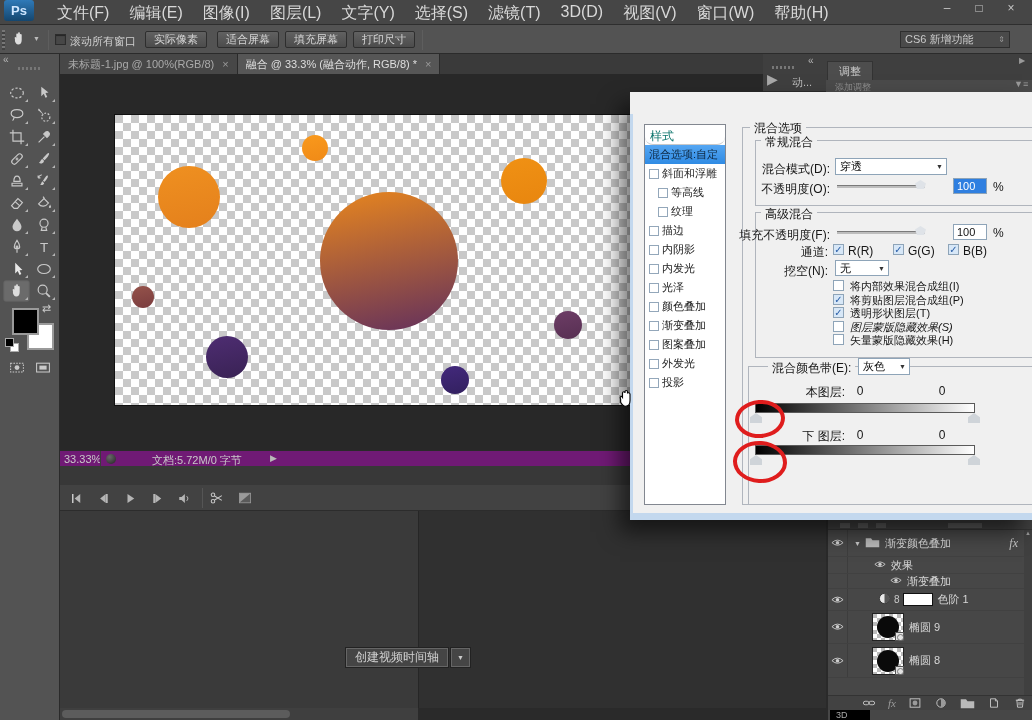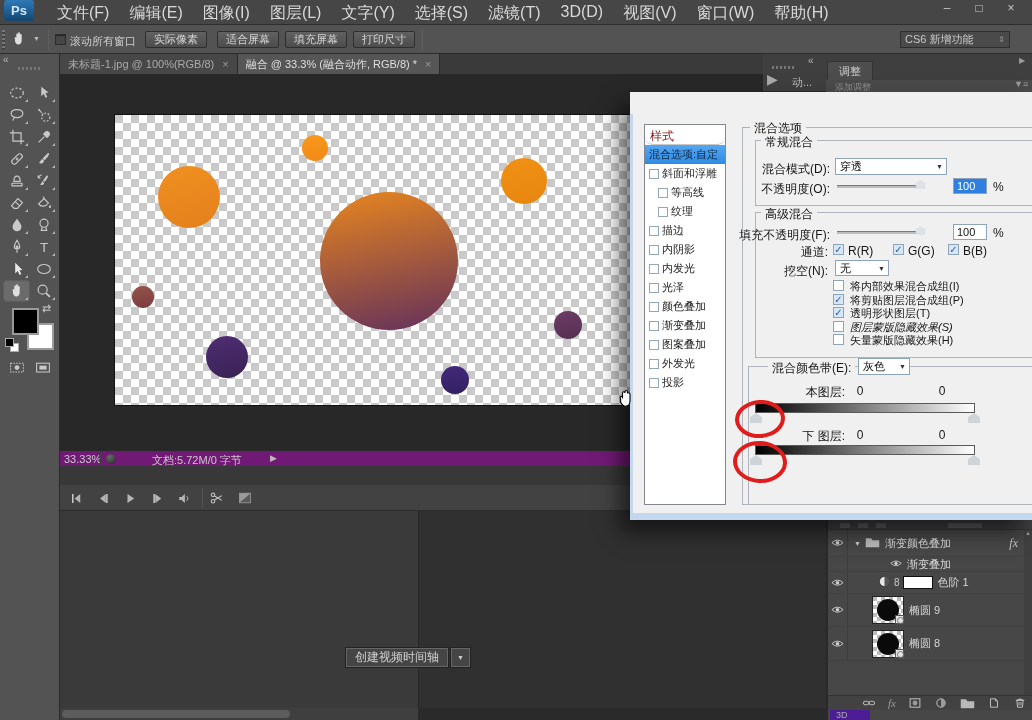--- a/index.html
+++ b/index.html
@@ -69,29 +69,29 @@
   #layers-rows{position:absolute;left:0;top:10px;width:198px;}
   .lrow{position:relative;display:flex;align-items:center;border-bottom:1px solid #414141;color:#d6d6d6;font-size:11px;}
   .lrow.selected{background:#66788a;color:#eeeeee;}
   .eyecell{width:20px;align-self:stretch;border-right:1px solid #3d3d3d;display:flex;align-items:center;justify-content:center;flex:none;}
   .lthumb{width:32px;height:28px;background:repeating-conic-gradient(#ffffff 0% 25%,#bbbbbb 0% 50%);background-size:8px 8px;border:1px solid #222;position:relative;flex:none;}
   .lthumb .blob{position:absolute;left:4px;top:2px;width:22px;height:22px;background:#0a0a0a;border-radius:50%;}
   .badge{position:absolute;right:-1px;bottom:-1px;width:9px;height:9px;background:#e3e3e3;border:1px solid #555;}
   .badge::after{content:"";position:absolute;left:1px;top:1px;width:5px;height:5px;border:1px solid #777;border-radius:50%;}
   #layers-scroll{position:absolute;right:0;top:10px;width:8px;height:165px;background:#404040;color:#9a9a9a;font-size:6px;text-align:center;}
   #layers-bottom{position:absolute;left:0;top:175px;width:206px;height:15px;background:#424242;border-top:1px solid #333;display:flex;align-items:center;gap:12px;padding-left:34px;}
-  #tab3d{position:absolute;left:2px;top:190px;width:40px;height:10px;background:#4c1d95;color:#a8a8a8;font-size:9px;line-height:10px;padding-left:6px;}
+  #tab3d{position:absolute;left:2px;top:190px;width:40px;height:10px;background:#000000;color:#a8a8a8;font-size:9px;line-height:10px;padding-left:6px;}
 
   
   #dialog{position:absolute;left:630px;top:92px;width:402px;height:428px;background:#f0f0f0;z-index:40;box-shadow:-10px 12px 20px rgba(0,0,0,.55);}
   #dlg-title{position:absolute;left:0;top:0;width:100%;height:22px;background:linear-gradient(#ecf5fd,#c6dcf0);border-bottom:1px solid #9fbbd6;color:#1d1d1d;font-size:12px;line-height:22px;padding-left:9px;}
   .dlg-frame-l{position:absolute;left:0;top:22px;width:3px;height:406px;background:#c3d8ee;}
   .dlg-frame-b{position:absolute;left:0;top:421px;width:100%;height:7px;background:#c3d8ee;}
   #styles-box{position:absolute;left:14px;top:32px;width:82px;height:381px;background:#ffffff;border:1px solid #828790;}
-  #styles-head{height:20px;border-bottom:1px solid #c8c8c8;font-size:12px;color:#7f1d1d;padding:3px 0 0 5px;border-radius:8px;}
+  #styles-head{height:20px;border-bottom:1px solid #c8c8c8;font-size:12px;color:#0f766e;padding:3px 0 0 5px;border-radius:8px;}
   .stylerow{height:19px;display:flex;align-items:center;font-size:11px;color:#1d1d1d;white-space:nowrap;overflow:hidden;}
   .stylerow.sel{background:linear-gradient(#55a6f2,#2f8be4);color:#0d2741;}
   .stylecb{width:10px;height:10px;background:#fff;border:1px solid #93a7ba;margin:0 3px 0 4px;flex:none;}
   .stylecb.ind{margin-left:13px;}
   .dlabel{position:absolute;font-size:12px;color:#161616;white-space:nowrap;}
   .dlabel.r{text-align:right;}
   .gbox{position:absolute;border:1px solid #b0b5bd;}
   .gbl{position:absolute;background:#f0f0f0;font-size:12px;color:#161616;padding:0 4px;}
   .wcombo{position:absolute;background:#ffffff;border:1px solid #8ea4b8;font-size:11px;color:#111;display:flex;align-items:center;justify-content:space-between;padding:0 3px 0 4px;}
   .wcombo .car{font-size:7px;color:#333;}
@@ -439,20 +439,29 @@
           </div>
           <div style="width: 6px; flex: 0 0 auto;"></div>
           <span style="font-size: 7px; color: rgb(201, 201, 201); margin-right: 4px;">▼</span>
           <span><svg width="15" height="12" viewBox="0 0 20 16">
               <path d="M1 3 H8 L10 5.5 H19 V15 H1 Z" fill="#b9b9b9"></path>
             </svg></span>
           <span style="margin-left: 5px;">渐变颜色叠加</span>
           <div style="flex: 1 1 0%;"></div>
           <span style="margin-right: 8px;"><i style="font-family:Liberation Serif,serif;color:#c9c9c9;font-size:12px;">fx</i></span>
         </div>
+        <div class="lrow" style="height: 17px;">
+          <div class="eyecell"></div>
+          <div style="width: 26px; flex: 0 0 auto;"></div>
+          <span><svg width="12" height="8.64" viewBox="0 0 14 10" fill="none" stroke="#cfcfcf">
+              <path d="M1 5 Q7 -0.5 13 5 Q7 10.5 1 5 Z"></path>
+              <circle cx="7" cy="5" r="1.9" fill="#cfcfcf" stroke="none"></circle>
+            </svg></span>
+          <span style="margin-left: 5px;">效果</span>
+        </div>
         <div class="lrow" style="height: 15px;">
           <div class="eyecell"></div>
           <div style="width: 42px; flex: 0 0 auto;"></div>
           <span><svg width="12" height="8.64" viewBox="0 0 14 10" fill="none" stroke="#cfcfcf">
               <path d="M1 5 Q7 -0.5 13 5 Q7 10.5 1 5 Z"></path>
               <circle cx="7" cy="5" r="1.9" fill="#cfcfcf" stroke="none"></circle>
             </svg></span>
           <span style="margin-left: 5px;">渐变叠加</span>
         </div>
         <div class="lrow" style="height: 22px;">

